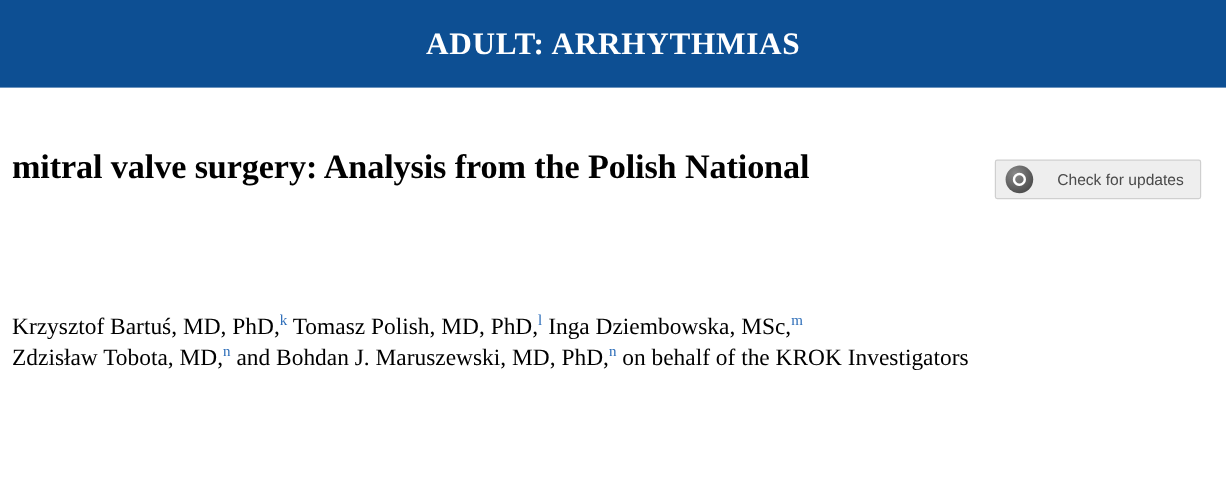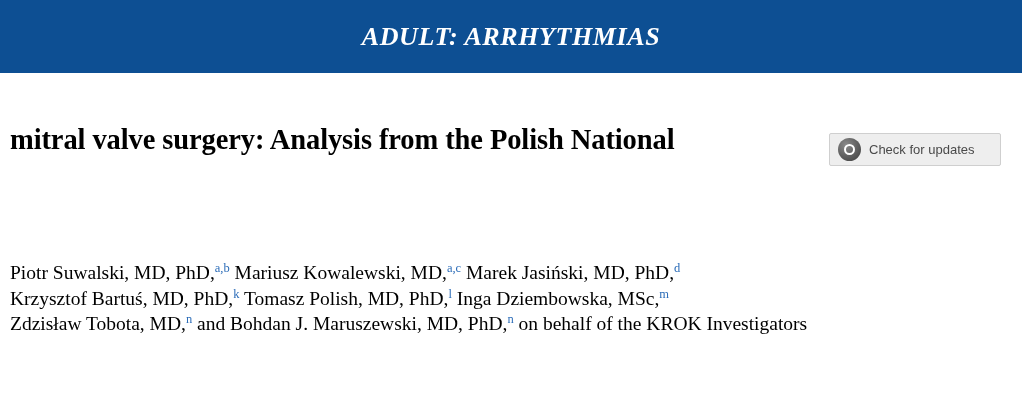--- a/index.html
+++ b/index.html
@@ -29,21 +29,20 @@
     display: flex;
     align-items: center;
     justify-content: center;
   }
   .section-banner-text {
     color: #ffffff;
     font-family: "Liberation Serif", serif;
     font-weight: bold;
     font-size: 26px;
     letter-spacing: 0.6px;
-    font-style: italic;
   }
   .content {
     position: absolute;
     top: 73px;
     left: 0;
     width: 1022px;
   }
   .title {
     position: absolute;
     top: 48px;
@@ -81,21 +80,21 @@
     flex: none;
   }
   .crossmark-badge-inner {
     width: 11px;
     height: 11px;
     border-radius: 50%;
     border: 2px solid #ffffff;
     box-sizing: border-box;
   }
   .crossmark-text {
-    margin-left: 8px;
+    margin-left: 20px;
     font-family: "Liberation Sans", sans-serif;
     font-size: 13px;
     color: #4a4a4a;
     white-space: nowrap;
     text-align: right;
   }
   .authors {
     position: absolute;
     top: 187px;
     left: 10px;
@@ -131,19 +130,18 @@
     </div>
 
     <div class="crossmark">
       <span class="crossmark-badge">
         <span class="crossmark-badge-inner"></span>
       </span>
       <span class="crossmark-text">Check for updates</span>
     </div>
 
     <div class="authors">
-        <div class="line"><span>Piotr Suwalski, MD, PhD,</span><sup class="aff">a,b</sup><span> Mariusz Kowalewski, MD,</span><sup class="aff">a,c</sup><span> Marek Jasiński, MD, PhD,</span><sup class="aff">d</sup></div>
         <div class="line"><span>Krzysztof Bartuś, MD, PhD,</span><sup class="aff">k</sup><span> Tomasz Polish, MD, PhD,</span><sup class="aff">l</sup><span> Inga Dziembowska, MSc,</span><sup class="aff">m</sup></div>
         <div class="line"><span>Zdzisław Tobota, MD,</span><sup class="aff">n</sup><span> and Bohdan J. Maruszewski, MD, PhD,</span><sup class="aff">n</sup><span> on behalf of the KROK Investigators</span></div>
       </div>
 
   </div>
 </div>
 
 </body></html>

